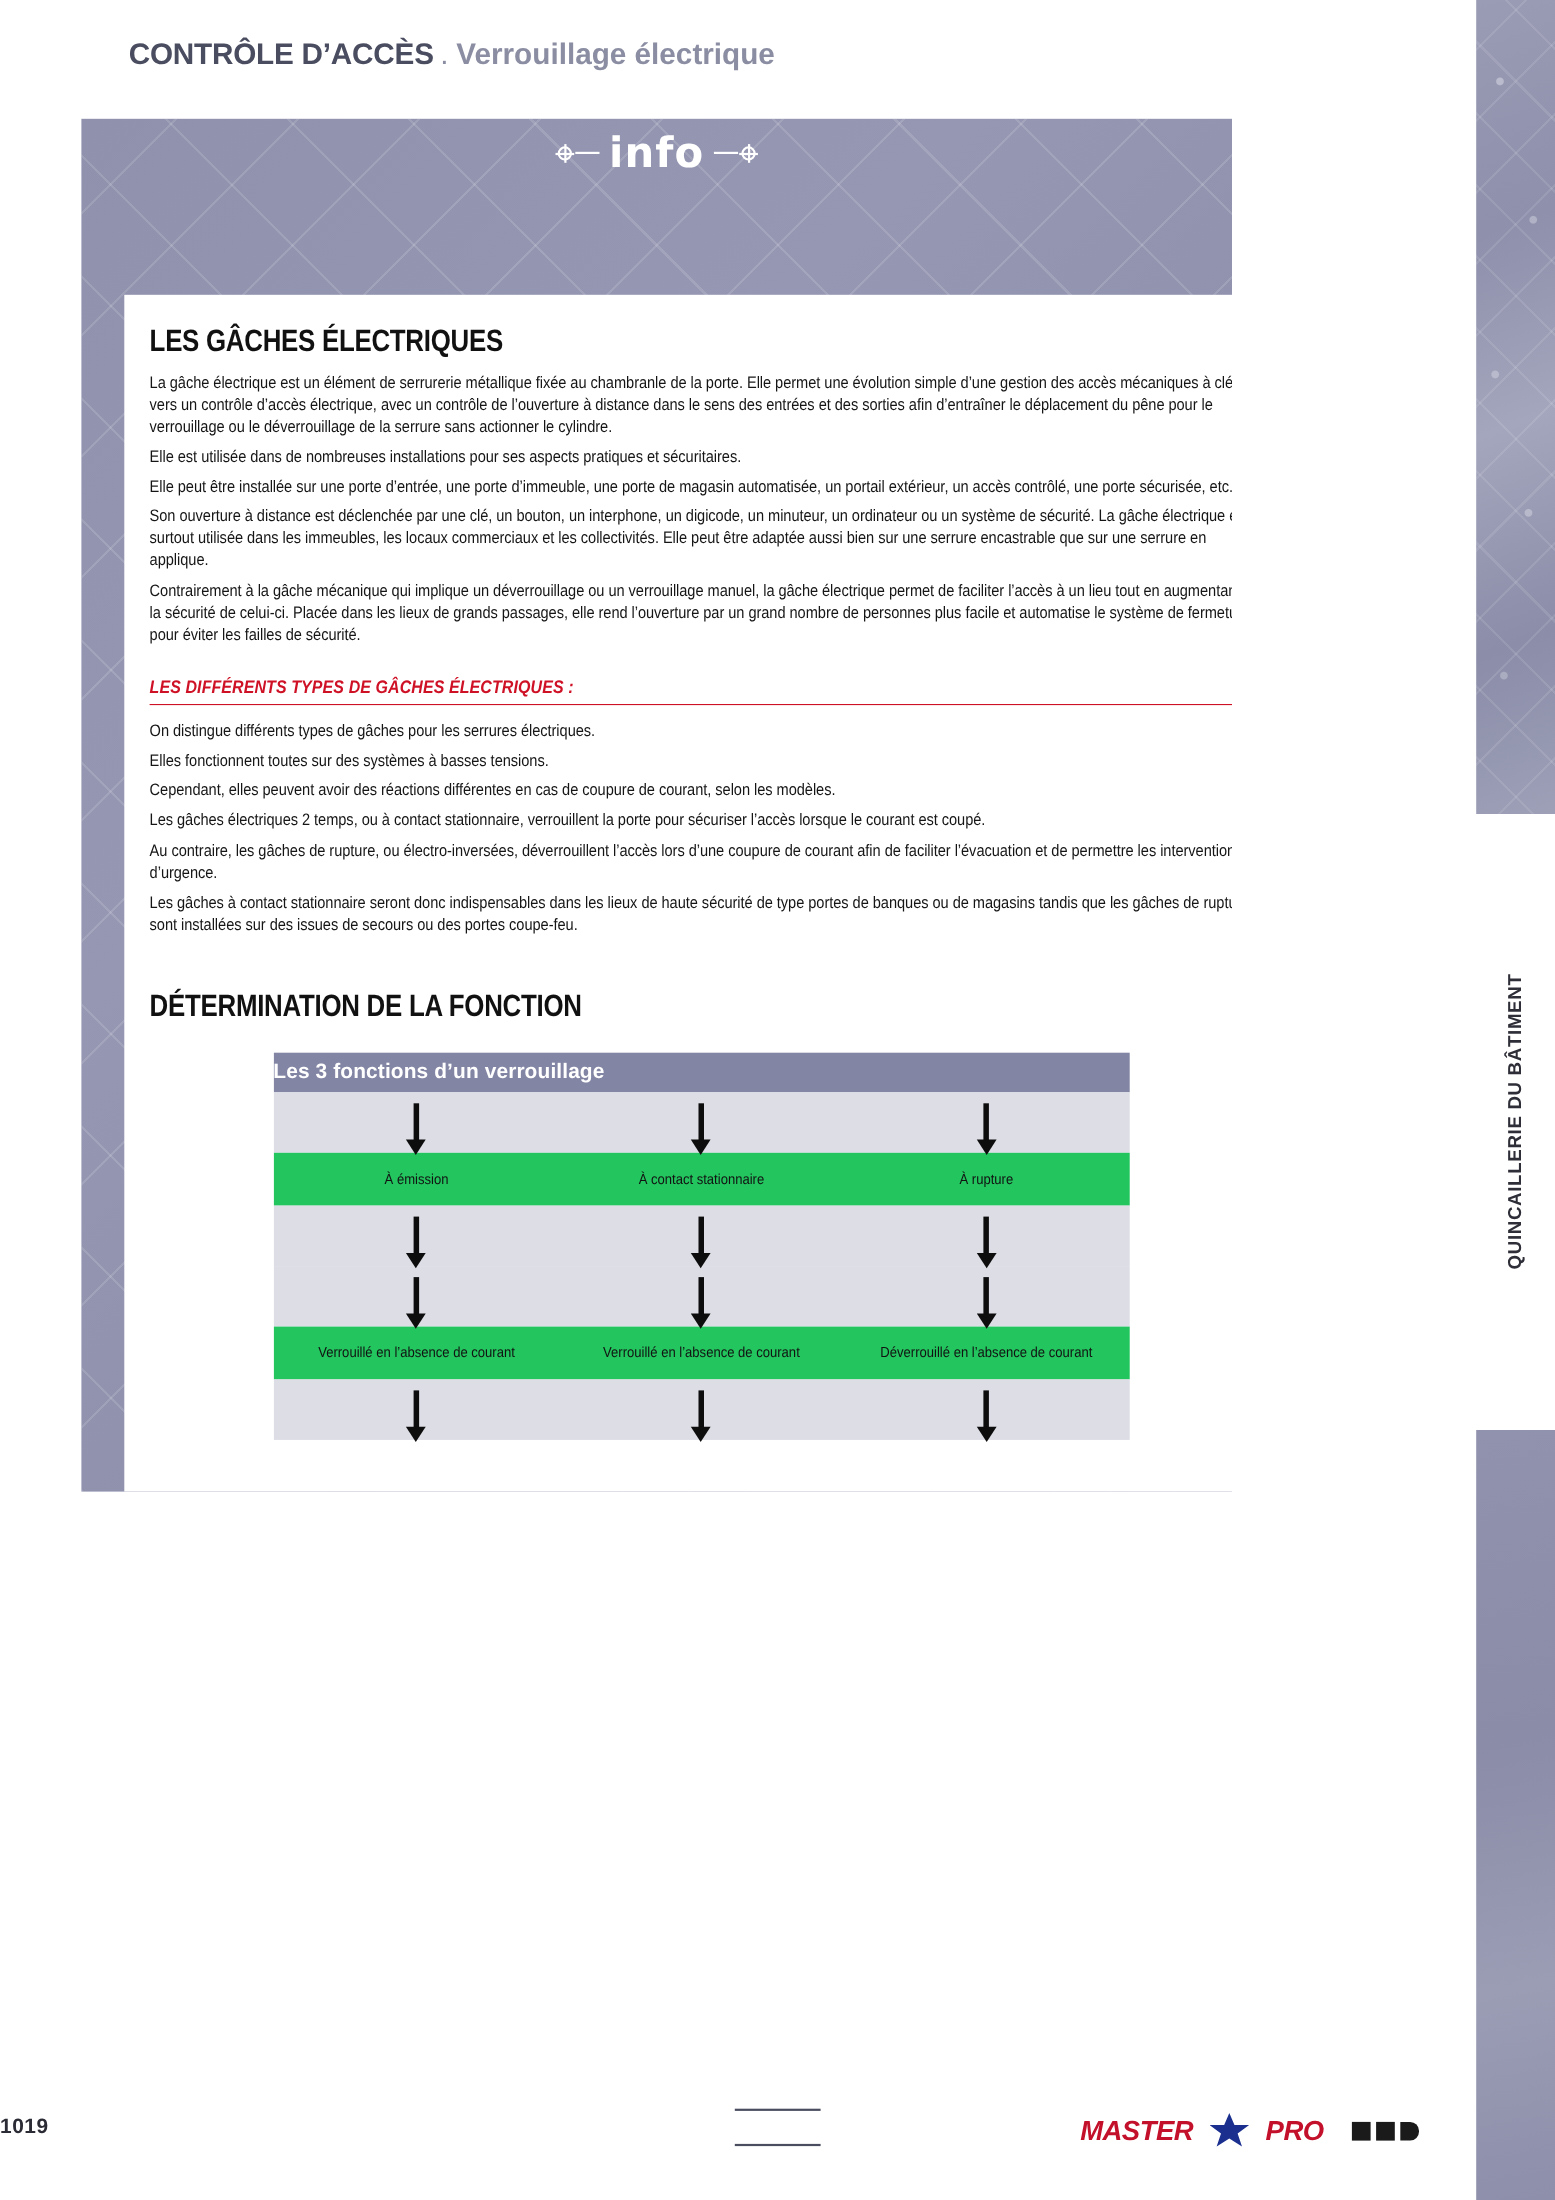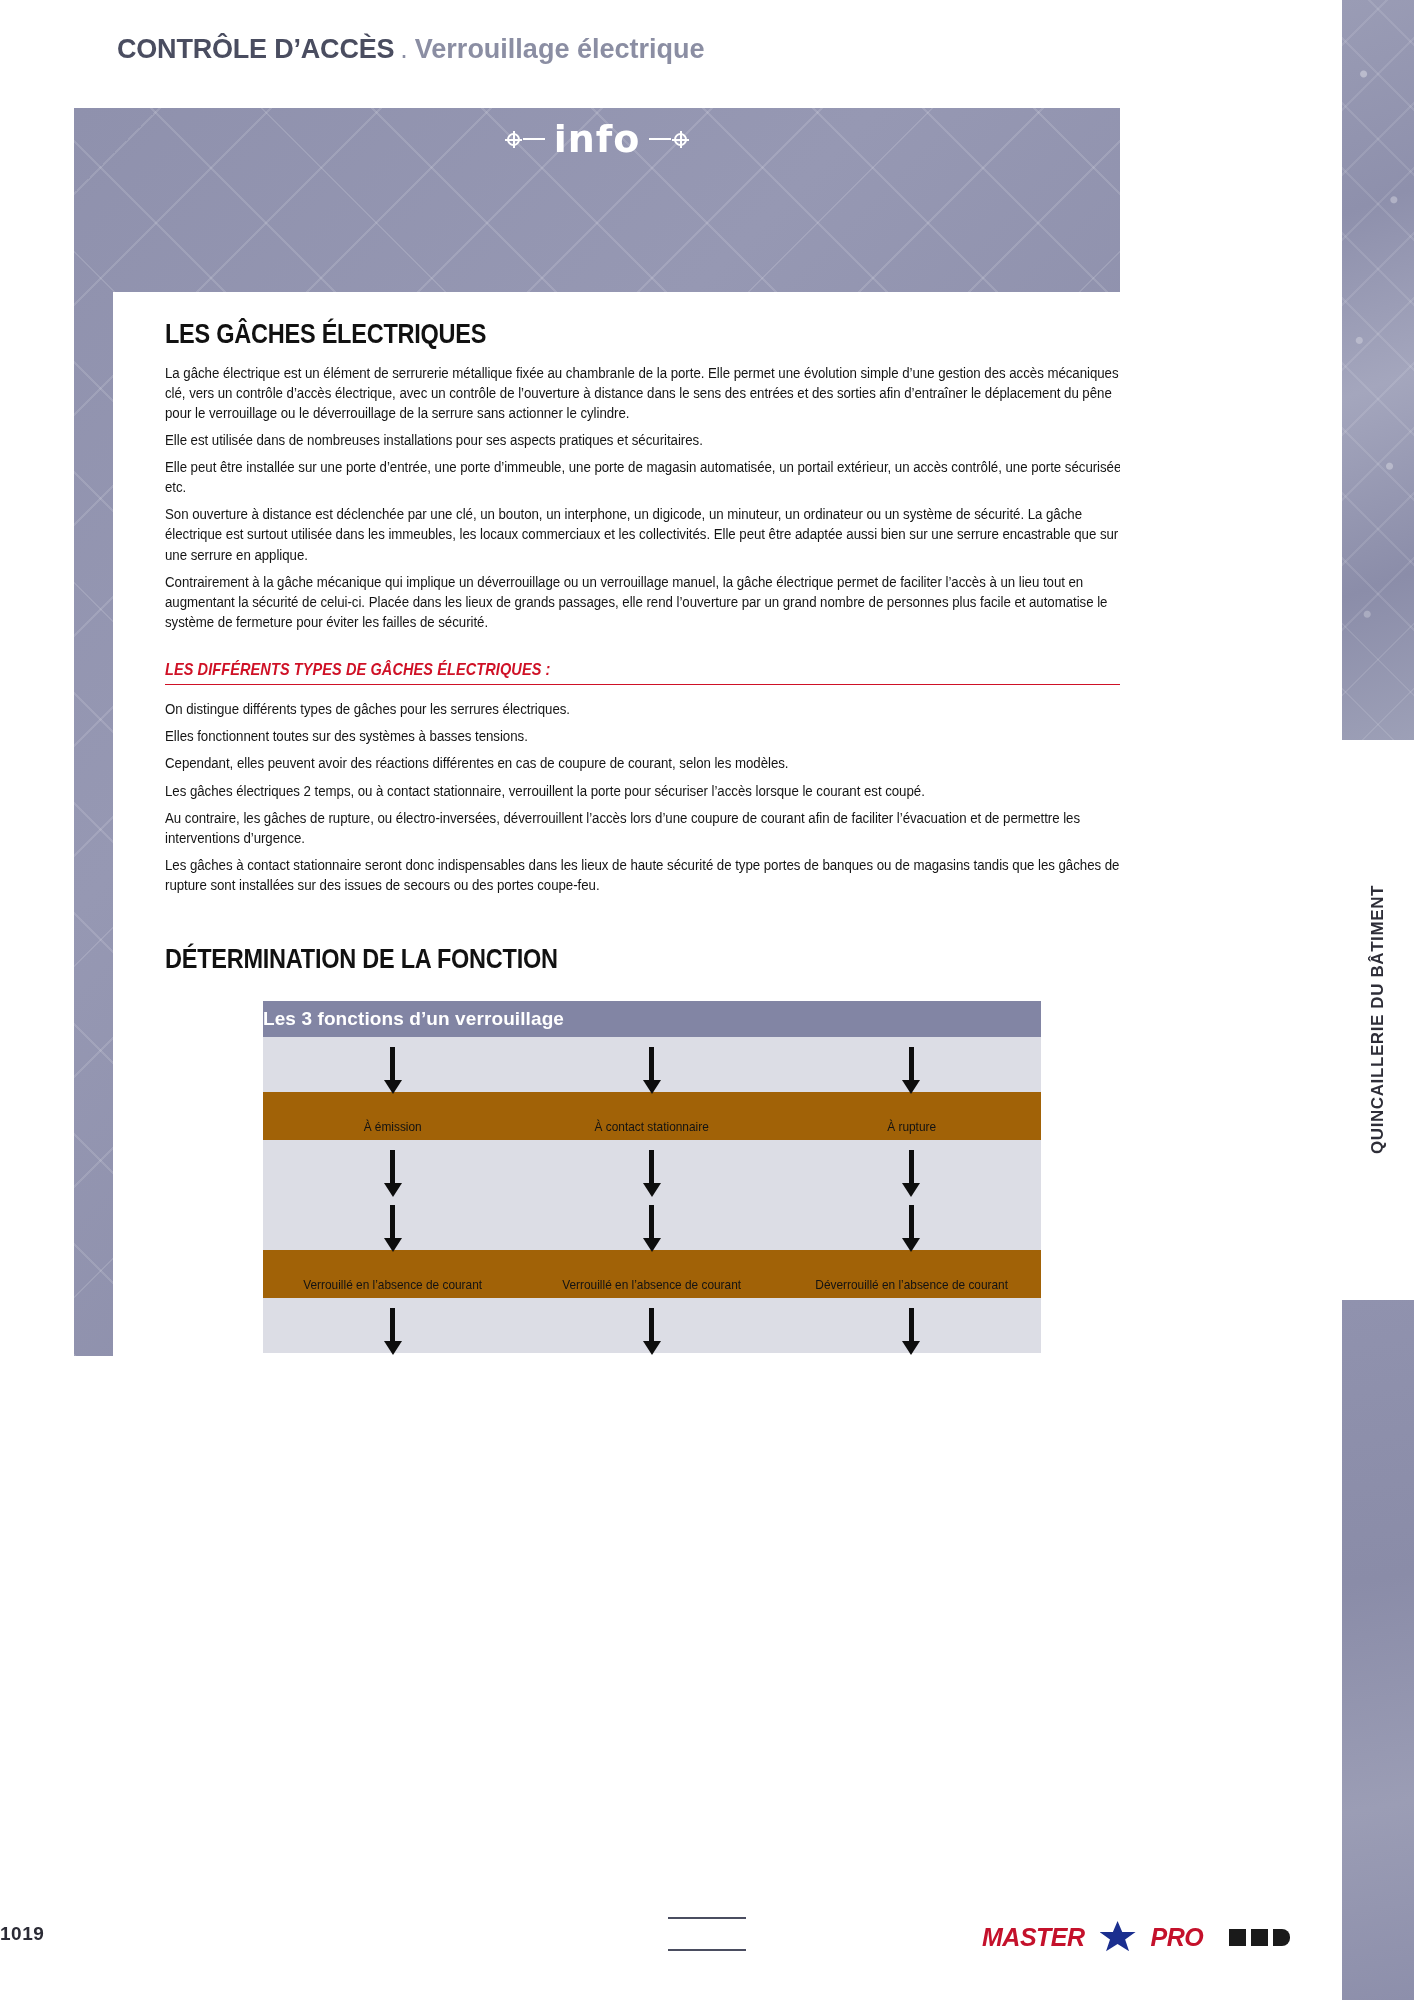--- a/index.html
+++ b/index.html
@@ -131,24 +131,24 @@
   }
   .gear::before, .gear::after {
     content:""; position:absolute; background:#ffffff;
   }
   .gear::before { width:17px; height:2px; left:-4px; top:4px; }
   .gear::after  { width:2px; height:17px; left:4px; top:-4px; }
 
   
   .card {
     position: absolute;
-    top: 184px; left: 39px;
+    top: 160px; left: 39px;
     width: 1060px; height: 1152px;
     background: #ffffff;
-    padding: 26px 34px 0 52px;
+    padding: 26px 34px 0 23px;
   }
 
   h1.sec-title {
     font-family: "Liberation Sans Narrow", "Liberation Sans", sans-serif;
     font-size: 28px;
     font-weight: bold;
     color: #111111;
     letter-spacing: -0.3px;
     transform: scaleX(0.84);
     transform-origin: left center;
@@ -232,24 +232,24 @@
     content: "";
     position: absolute;
     left: 50%; bottom: -13px;
     transform: translateX(-50%);
     width: 0; height: 0;
     border-left: 9px solid transparent;
     border-right: 9px solid transparent;
     border-top: 14px solid #0d0d0d;
   }
   .label-row {
-    background: #a16207;
+    background: #22c55e;
     min-height: 48px;
     display: flex;
-    align-items: flex-end;
+    align-items: center;
   }
   .label-cell {
     flex: 1;
     text-align: center;
     font-family: "Liberation Sans Narrow", "Liberation Sans", sans-serif;
     font-size: 13.2px;
     line-height: 1.32;
     color: #121212;
     padding: 4px 8px;
     transform: scaleX(0.9);

